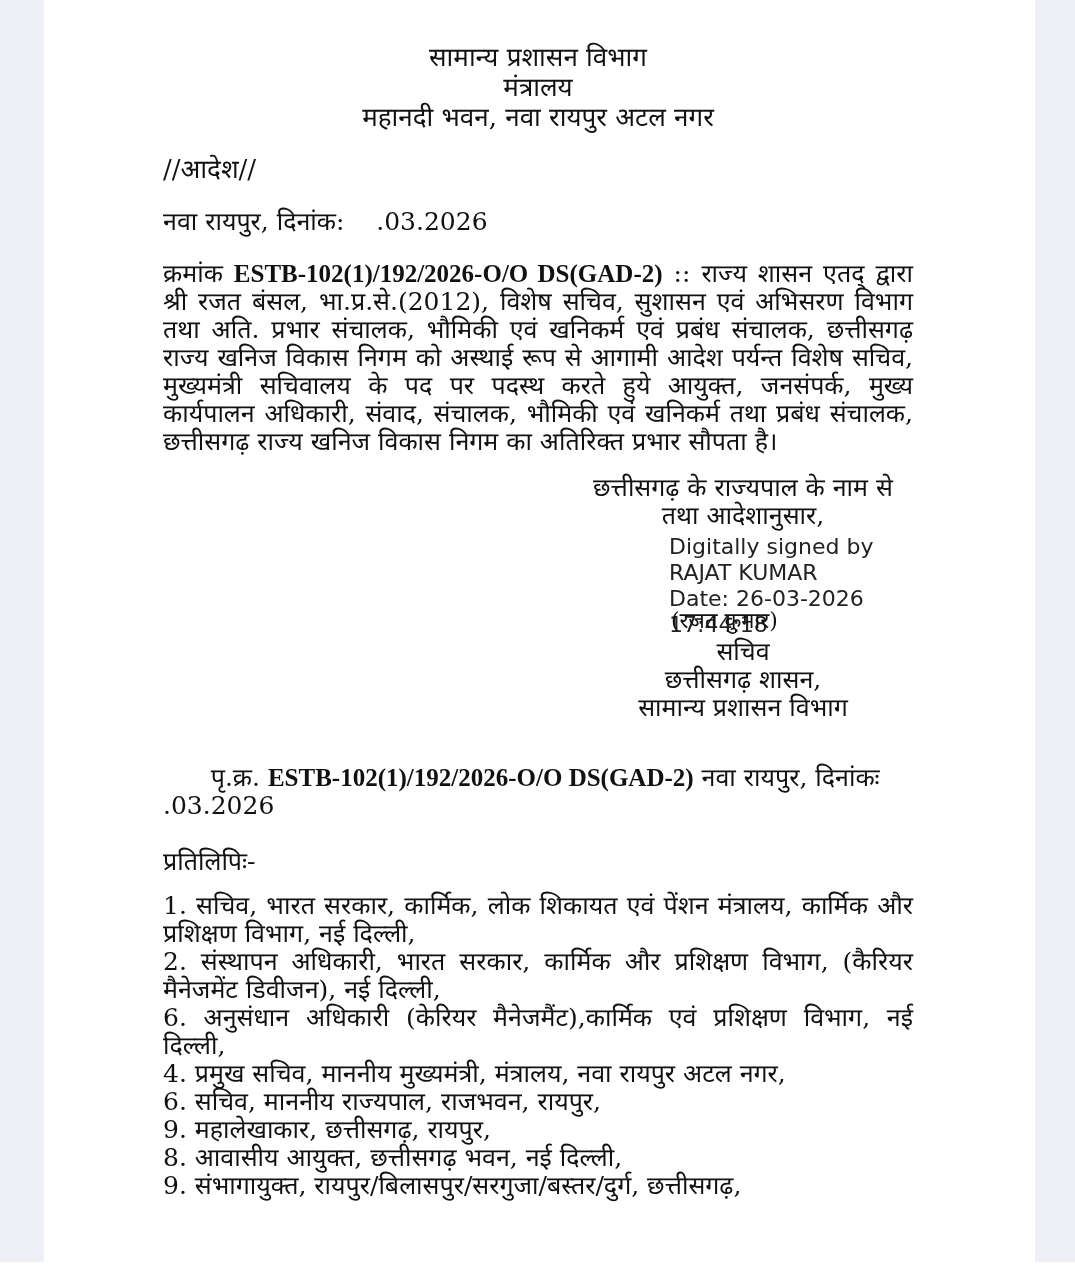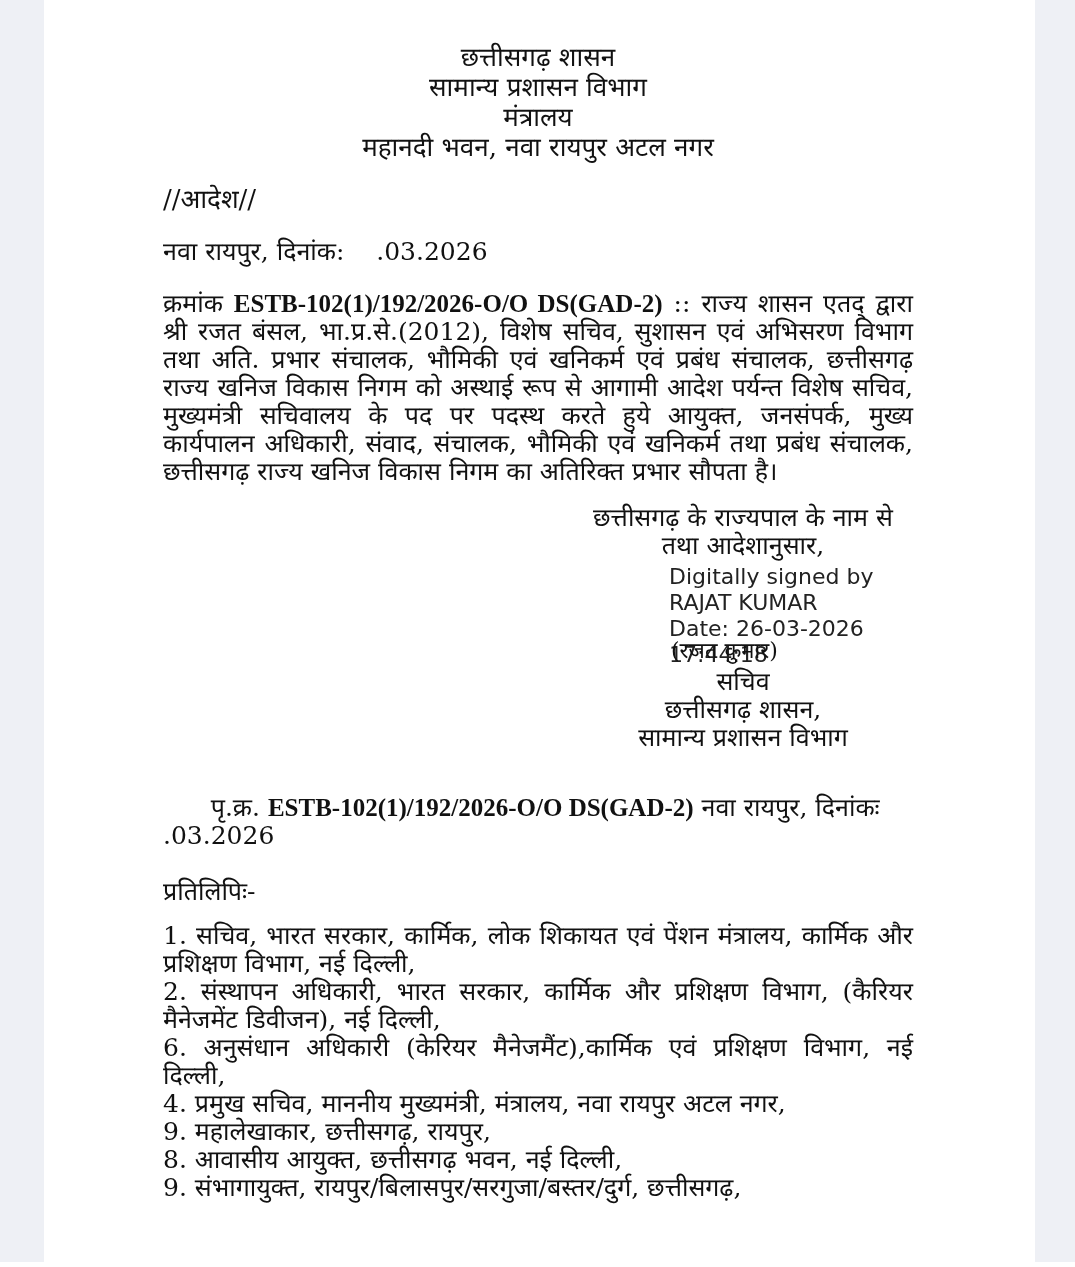--- a/index.html
+++ b/index.html
@@ -50,21 +50,20 @@
 </head>
 <body>
 
 <div class="strip strip-left" style="background: rgb(238, 240, 245);"></div>
 <div class="strip strip-right" style="background: rgb(238, 240, 245);"></div>
 
 <div class="page">
   <div class="content">
 
     <div class="doc-header">
-      <div>छत्तीसगढ़ शासन</div>
       <div>सामान्य प्रशासन विभाग</div>
       <div>मंत्रालय</div>
       <div>महानदी भवन, नवा रायपुर अटल नगर</div>
     </div>
 
     <div class="order-title">//आदेश//</div>
 
     <div class="date-line">नवा रायपुर, दिनांक:    .03.2026</div>
 
     <div class="order-para">
@@ -95,20 +94,21 @@
     <div class="endorsement">
       <span>पृ.क्र. </span><span class="latin-ref">ESTB-102(1)/192/2026-O/O DS(GAD-2)</span><span> नवा रायपुर, दिनांकः  .03.2026</span>
     </div>
     <div class="copy-heading">प्रतिलिपिः-</div>
 
     <div class="copy-list">
       <div class="copy-item">1. सचिव, भारत सरकार, कार्मिक, लोक शिकायत एवं पेंशन मंत्रालय, कार्मिक और प्रशिक्षण विभाग, नई दिल्ली,</div>
       <div class="copy-item">2. संस्थापन अधिकारी, भारत सरकार, कार्मिक और प्रशिक्षण विभाग, (कैरियर मैनेजमेंट डिवीजन), नई दिल्ली,</div>
       <div class="copy-item">6. अनुसंधान अधिकारी (केरियर मैनेजमैंट),कार्मिक एवं प्रशिक्षण विभाग, नई दिल्ली,</div>
       <div class="copy-item">4. प्रमुख सचिव, माननीय मुख्यमंत्री, मंत्रालय, नवा रायपुर अटल नगर,</div>
+      <div class="copy-item">6. सचिव, माननीय राज्यपाल, राजभवन, रायपुर,</div>
       <div class="copy-item">9. महालेखाकार, छत्तीसगढ़, रायपुर,</div>
       <div class="copy-item">8. आवासीय आयुक्त, छत्तीसगढ़ भवन, नई दिल्ली,</div>
       <div class="copy-item">9. संभागायुक्त, रायपुर/बिलासपुर/सरगुजा/बस्तर/दुर्ग, छत्तीसगढ़,</div>
 
     </div>
 
   </div>
 </div>
 
 </body></html>

